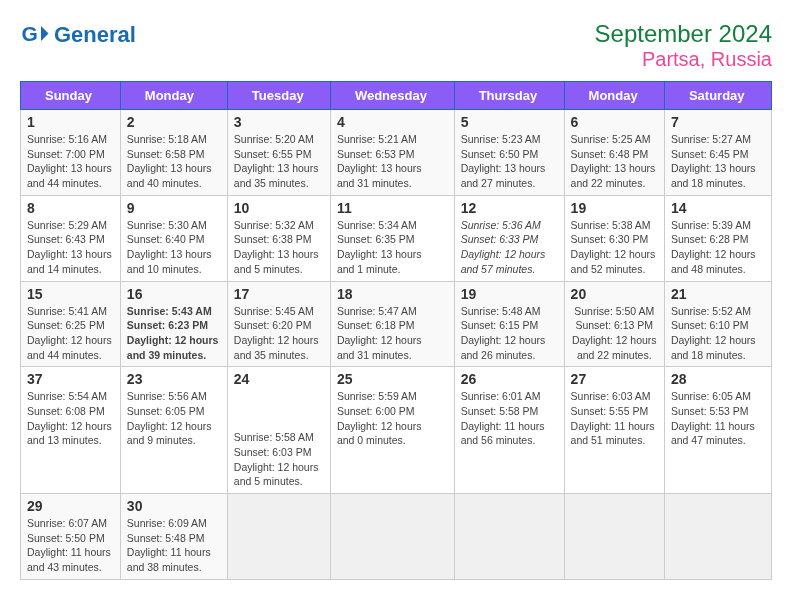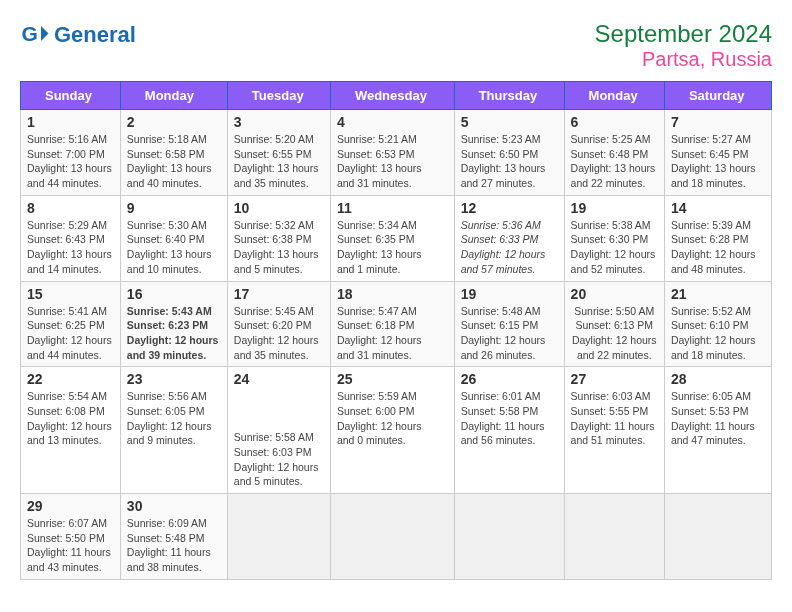--- a/index.html
+++ b/index.html
@@ -266,21 +266,21 @@
         <td>
           <span class="day-number">21</span>
           <div class="day-info" style="white-space: pre-line;">Sunrise: 5:52 AM
 Sunset: 6:10 PM
 Daylight: 12 hours
 and 18 minutes.</div>
         </td>
       </tr>
       <tr>
         <td>
-          <span class="day-number">22</span>
+          <span class="day-number">37</span>
           <div class="day-info" style="white-space: pre-line;">Sunrise: 5:54 AM
 Sunset: 6:08 PM
 Daylight: 12 hours
 and 13 minutes.</div>
         </td>
         <td>
           <span class="day-number">23</span>
           <div class="day-info" style="white-space: pre-line;">Sunrise: 5:56 AM
 Sunset: 6:05 PM
 Daylight: 12 hours

